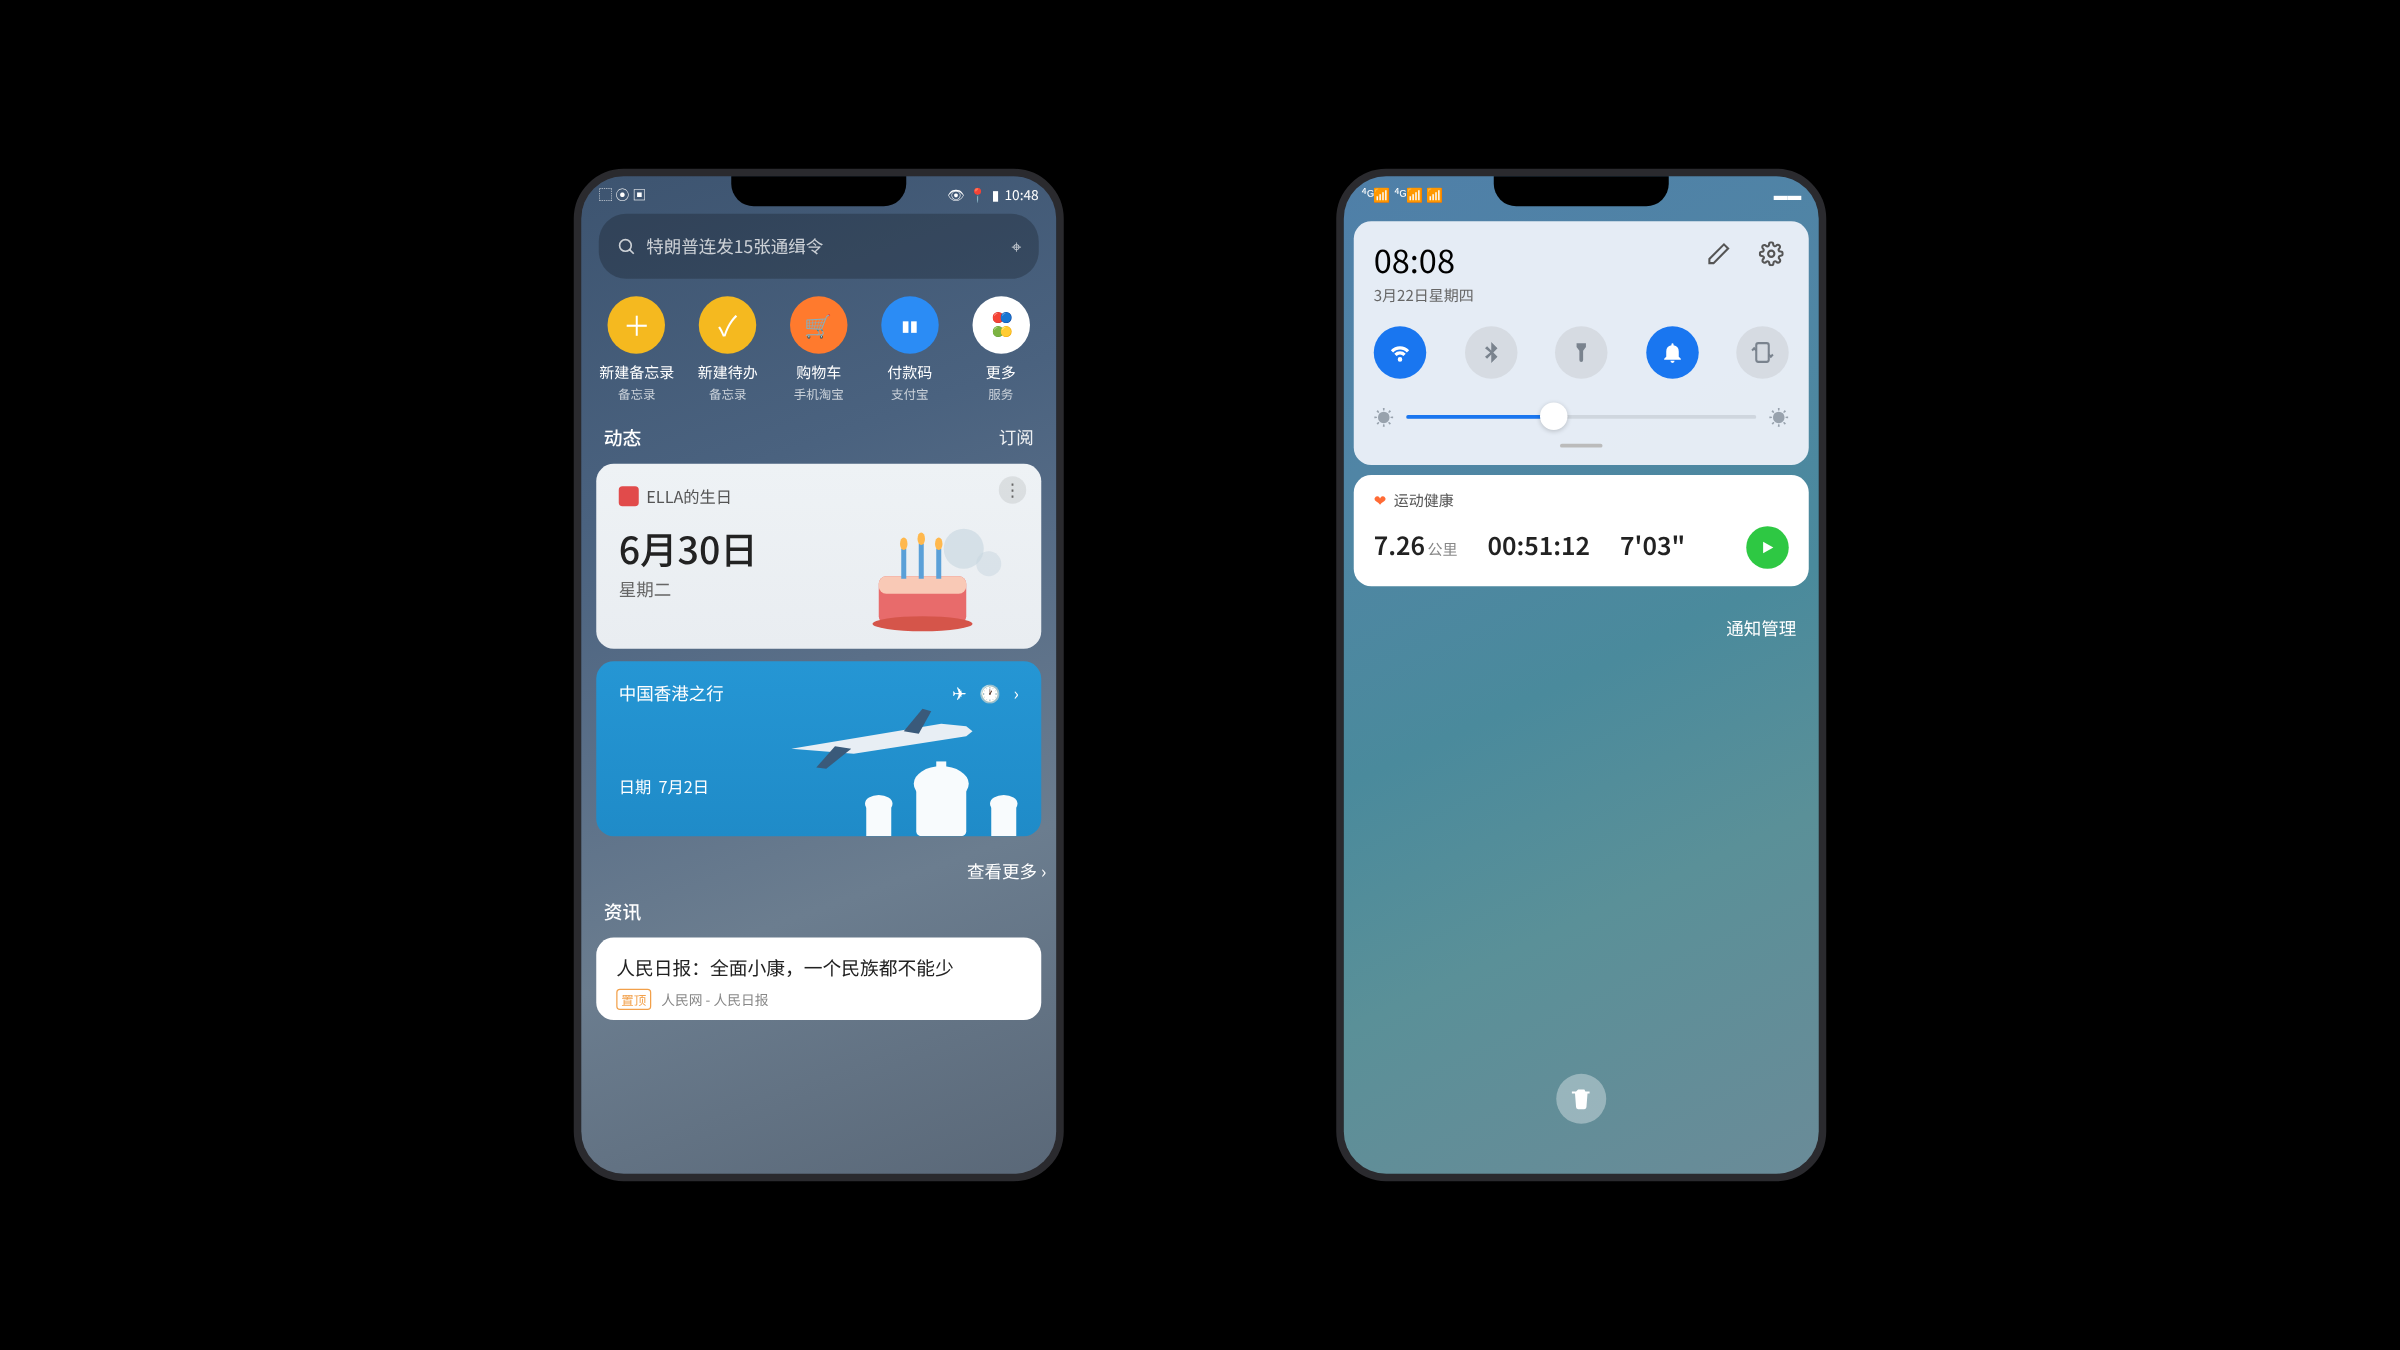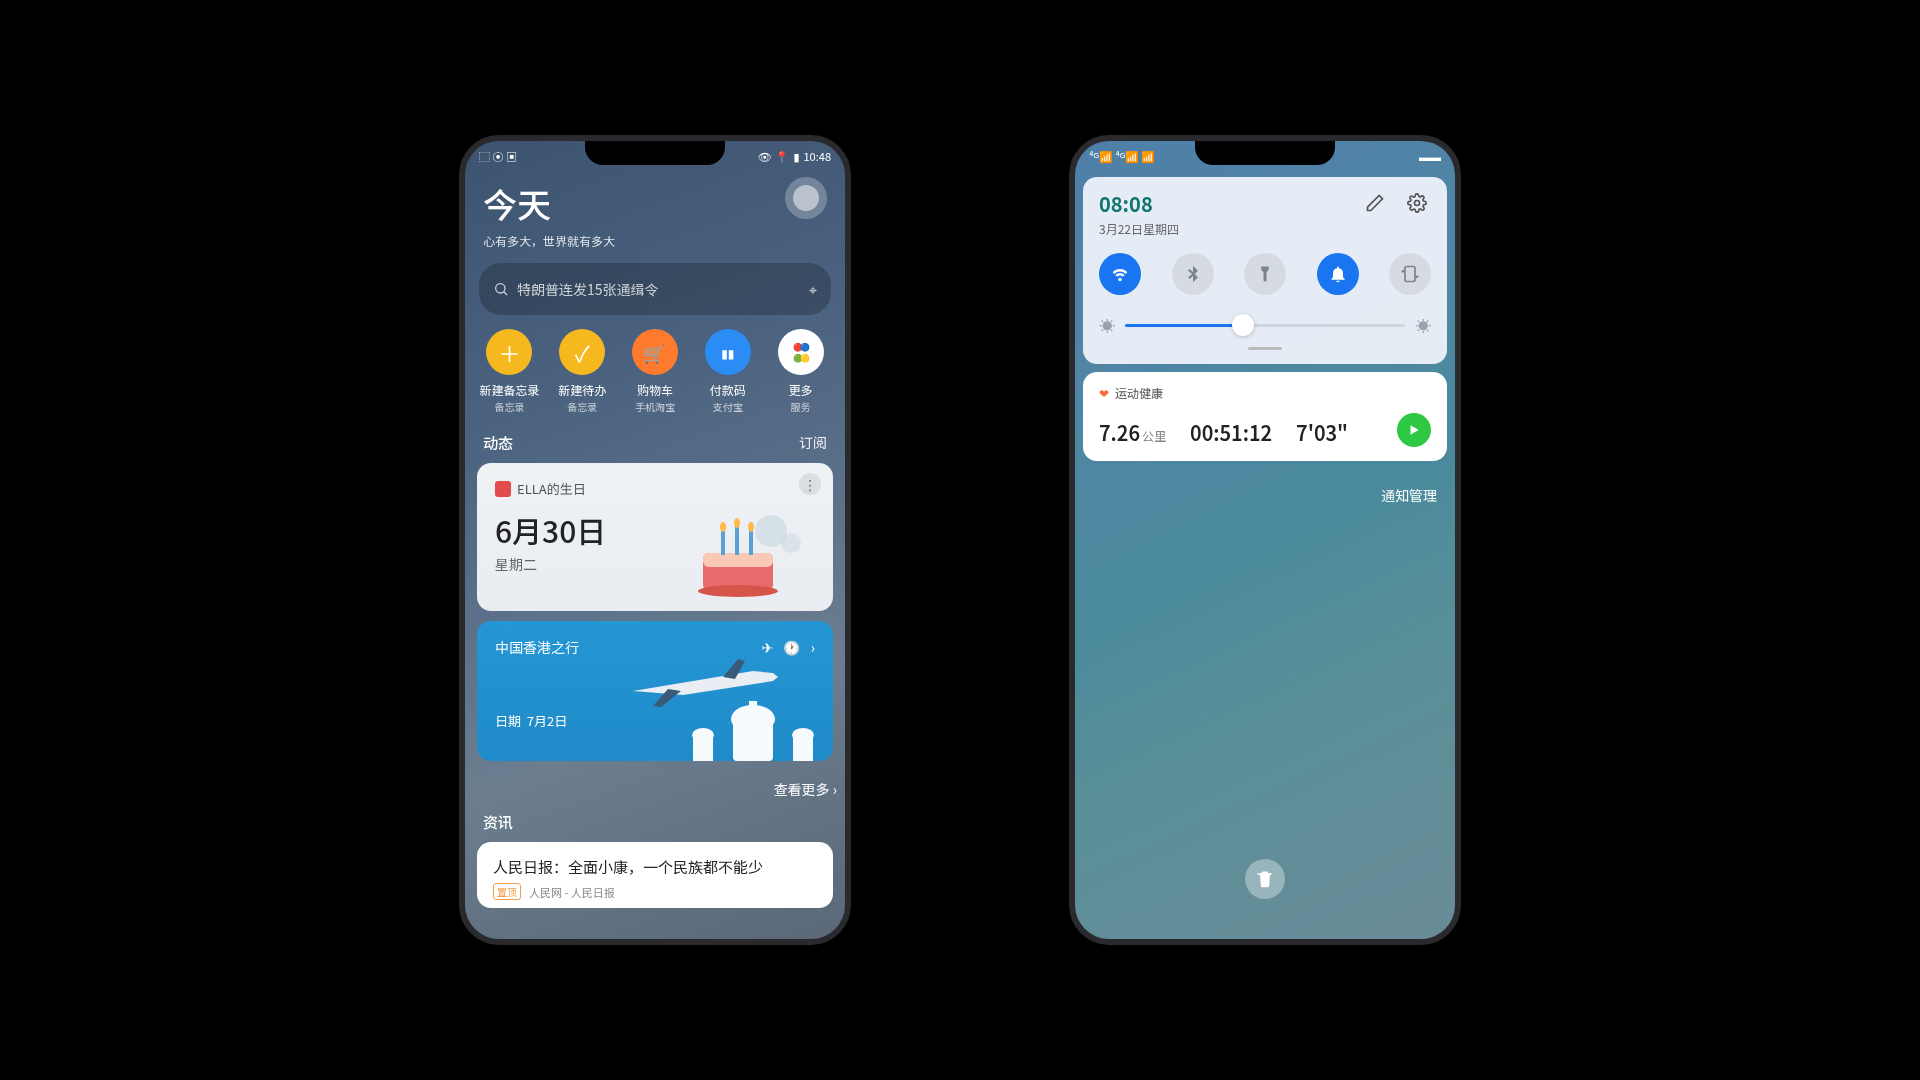--- a/index.html
+++ b/index.html
@@ -48,37 +48,37 @@
 .building { position: absolute; right: 10px; bottom: 0; width: 140px; height: 60px; }
 
 .viewmore { text-align: right; color: #fff; font-size: 14px; padding: 8px; }
 .news { background: #fff; padding: 14px 16px 8px; color: #222; }
 .news .h { font-size: 15px; }
 .news .meta { margin-top: 6px; font-size: 11px; color: #888; display: flex; align-items: center; gap: 8px; }
 .pin { border: 1px solid #f2a04a; color: #f2a04a; border-radius: 3px; padding: 0 3px; font-size: 10px; }
 
 .panel { background: rgba(235,240,248,.96); margin: 6px 8px 8px; border-radius: 14px; padding: 12px 16px 14px; }
 .panel-top { display: flex; }
-.pt-l .time { font-size: 20px; font-weight: 700; color: #0f766e; }
+.pt-l .time { font-size: 26px; font-weight: 400; color: #000000; }
 .pt-l .dt { font-size: 12px; color: #666; margin-top: 2px; }
 .pt-r { margin-left: auto; display: flex; gap: 14px; }
 .pt-r .ic { width: 28px; height: 28px; display: flex; align-items: center; justify-content: center; color: #555; }
 .toggles { display: flex; justify-content: space-between; margin-top: 16px; }
 .tg { width: 42px; height: 42px; border-radius: 50%; display: flex; align-items: center; justify-content: center; }
 .tg.on { background: #1976f0; color: #fff; }
 .tg.off { background: #d6dbe2; color: #7a838e; }
 .slider { margin-top: 18px; display: flex; align-items: center; gap: 10px; }
 .slider .track { flex: 1; height: 3px; background: #cfd6de; border-radius: 2px; position: relative; }
 .slider .fill { position: absolute; left: 0; top: 0; height: 100%; width: 42%; background: #1976f0; border-radius: 2px; }
 .slider .thumb { position: absolute; left: 42%; top: 50%; transform: translate(-50%,-50%); width: 22px; height: 22px; background: #fff; border-radius: 50%; box-shadow: 0 1px 4px rgba(0,0,0,.2); }
 .handle { width: 34px; height: 3px; background: #bbb; border-radius: 2px; margin: 10px auto 0; }
 
 .health { background: #fff; margin: 0 8px; border-radius: 14px; padding: 12px 16px 14px; }
 .health .h { font-size: 12px; color: #555; display: flex; align-items: center; gap: 6px; }
-.health .stats { display: flex; align-items: flex-end; margin-top: 12px; font-size: 20px; font-weight: 600; color: #222; gap: 24px; }
+.health .stats { display: flex; align-items: flex-start; margin-top: 12px; font-size: 20px; font-weight: 600; color: #222; gap: 24px; }
 .health .unit { font-size: 12px; color: #888; font-weight: 400; margin-left: 2px; }
 .play { width: 34px; height: 34px; border-radius: 50%; background: #2ec843; margin-left: auto; display: flex; align-items: center; justify-content: center; }
 .notify-mgr { text-align: right; color: #fff; font-size: 14px; padding: 24px 18px; }
 .trash { position: absolute; bottom: 40px; left: 50%; transform: translateX(-50%); width: 40px; height: 40px; border-radius: 50%; background: rgba(255,255,255,.35); display: flex; align-items: center; justify-content: center; }
 </style>
 </head>
 <body>
 
 <div class="phone">
   <div class="notch"></div>
@@ -86,25 +86,20 @@
     <div class="status">
       <span>⬚ ⦿ ▣</span>
       <span class="right">
         <span>👁</span>
         <span>📍</span>
         <span>▮</span>
         <span>10:48</span>
       </span>
     </div>
 
-    <div class="header">
-      <div class="title">今天</div>
-      <div class="subtitle">心有多大，世界就有多大</div>
-      <div class="avatar"></div>
-    </div>
 
     <div class="searchbar">
       <svg width="16" height="16" viewBox="0 0 24 24" fill="none" stroke="currentColor" stroke-width="2">
           <circle cx="11" cy="11" r="7"></circle>
           <line x1="21" y1="21" x2="16" y2="16"></line>
         </svg>
       <span>特朗普连发15张通缉令</span>
       <span class="scan">⌖</span>
     </div>
 

